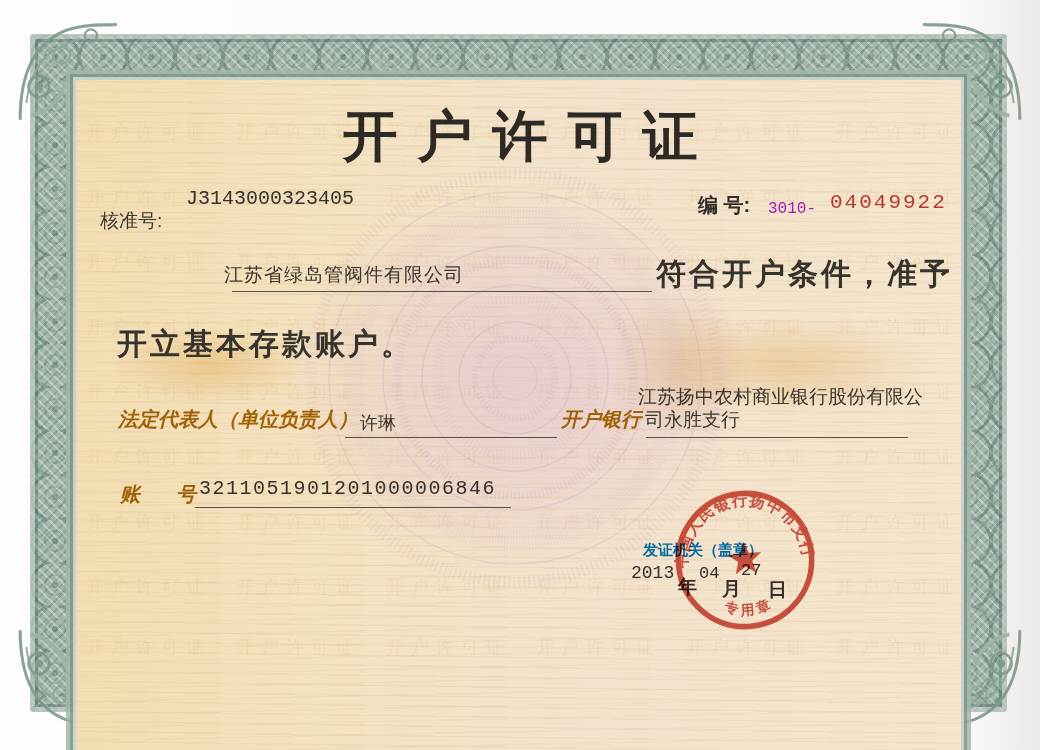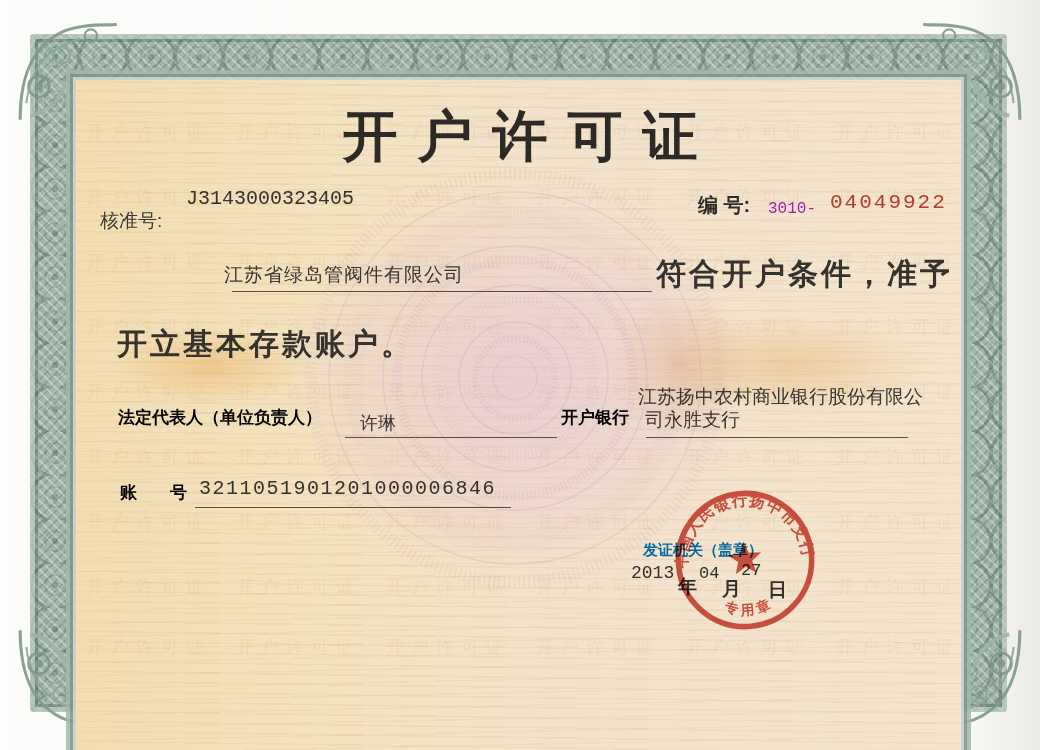--- a/index.html
+++ b/index.html
@@ -45,21 +45,21 @@
     font-size:18px; letter-spacing:7px; color:#c89a5a; opacity:0.13; }
   .blob { position:absolute; pointer-events:none; }
 
   .rosette { position:absolute; left:305px; top:168px; pointer-events:none; opacity:0.9; }
 
   
   .t { position:absolute; white-space:nowrap; }
   .ink { color:#35312c; }
   .num { font-family:Liberation Mono, monospace; }
   .bold31 { font-size:30px; font-weight:700; letter-spacing:3px; color:#36322d; }
-  .label21 { font-size:17px; font-weight:700; color:#000000; }
+  .label21 { font-size:20px; font-weight:700; color:#a16207;font-style:italic; }
   .small19 { font-size:19px; color:#3b3733; }
   .rule { position:absolute; height:1px; background:#55504a; }
   .red { color:#b5392c; }
 
   .title {
     position:absolute; left:0; top:100px; width:100%; text-align:center;
     font-family:"DejaVu Serif","Liberation Serif",serif;
     font-size:55px; font-weight:700; letter-spacing:20px; text-indent:20px; color:#2d2a26;
   }
 

